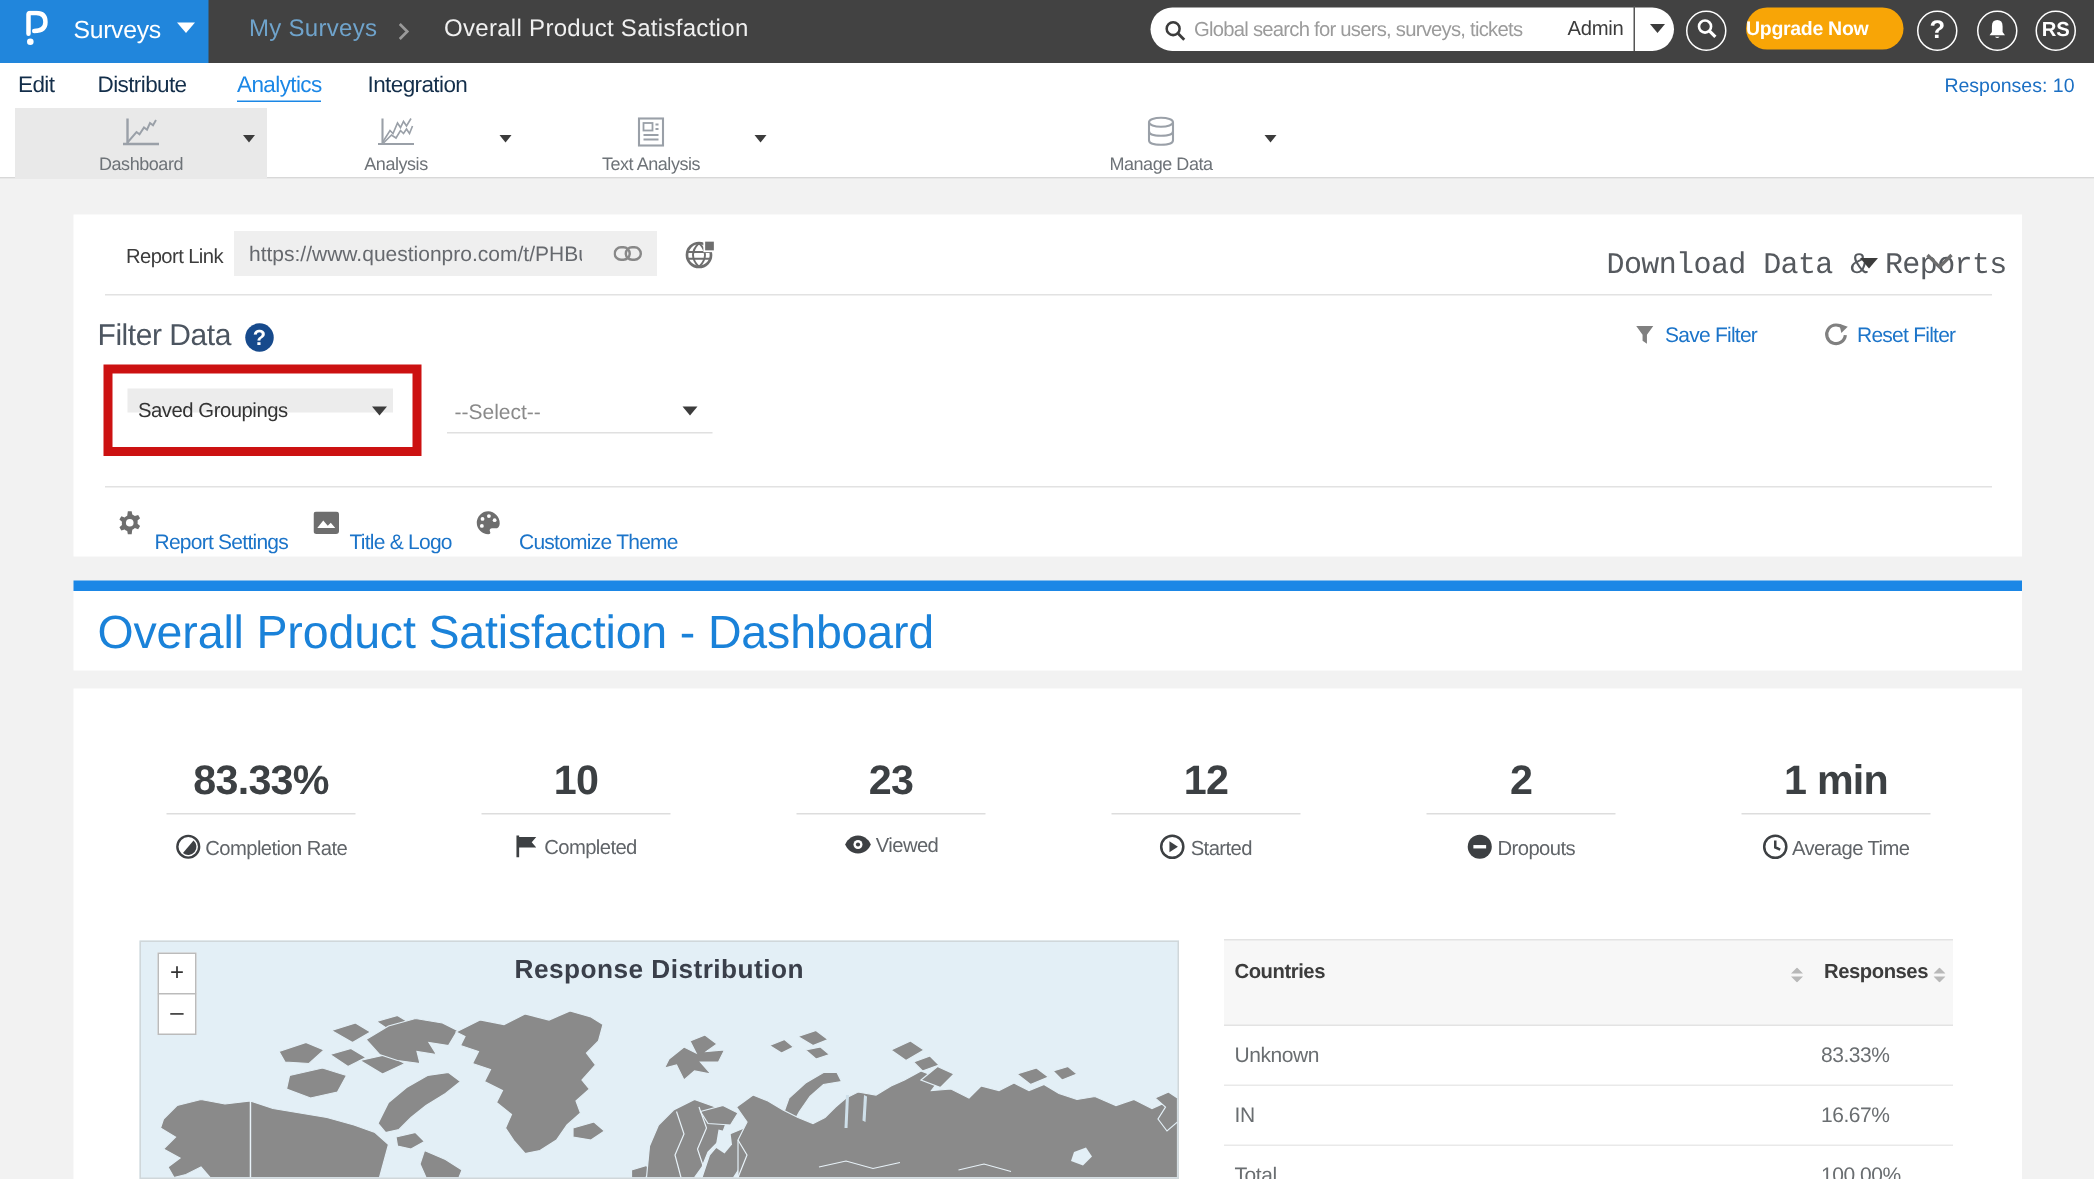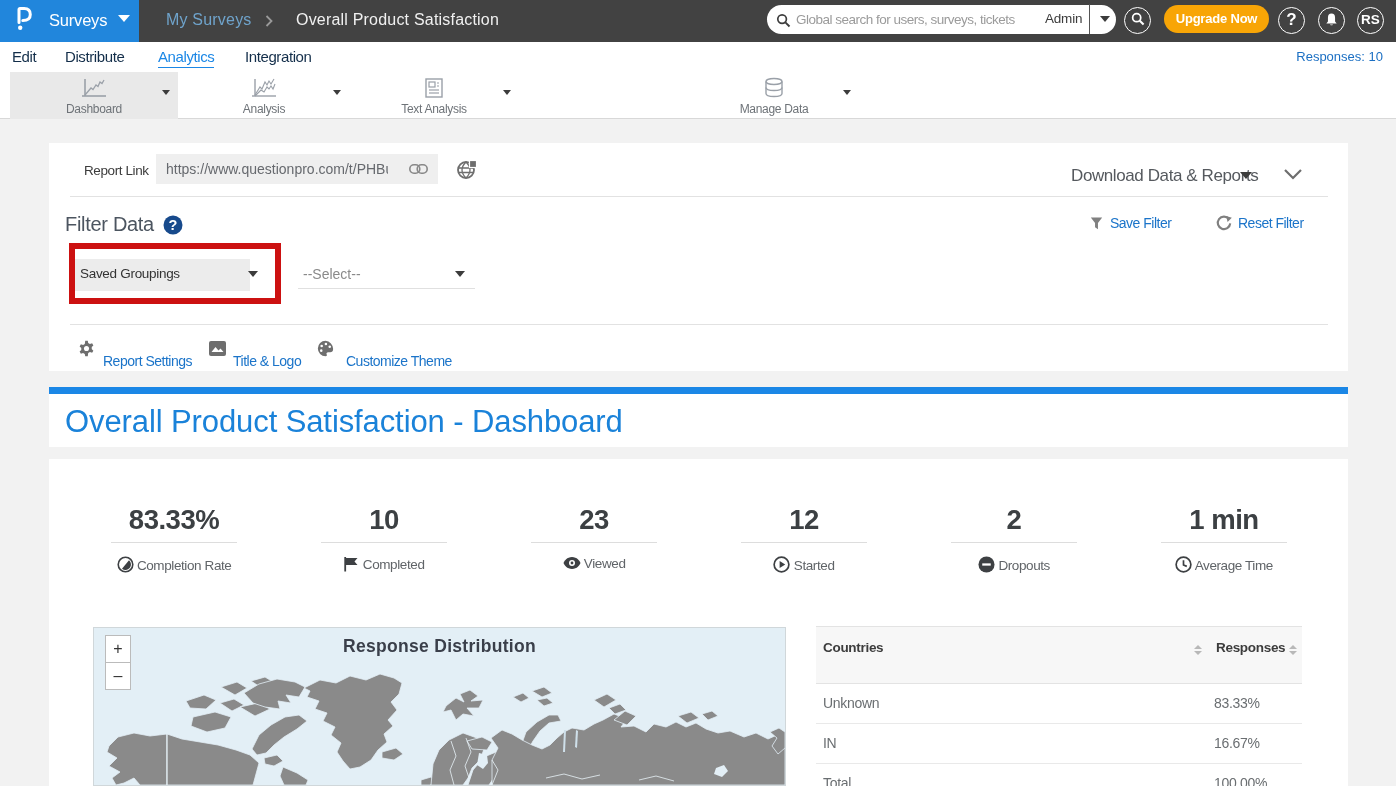--- a/index.html
+++ b/index.html
@@ -15,21 +15,21 @@
 #crumb1 { position:absolute; left:166px; top:11px; color:#6fa3cb; font-size:16px; letter-spacing:0.2px; }
 #crumb2 { position:absolute; left:296px; top:11px; color:#f0f0f0; font-size:16px; letter-spacing:0.2px; }
 #searchpill { position:absolute; left:767px; top:4.5px; width:349px; height:29px; background:#fff; border-radius:14.5px; }
 #searchpill .ph { position:absolute; left:29px; top:7px; color:#9b9b9b; font-size:13.5px; letter-spacing:-0.5px; }
 #searchvline { position:absolute; left:1089px; top:4px; width:1px; height:30px; background:#555; }
 #searchcaret { position:absolute; left:1100px; top:16px; width:0; height:0;
   border-left:5px solid transparent; border-right:5px solid transparent; border-top:6px solid #3c3c3c; }
 .circ { position:absolute; top:7px; width:27px; height:27px; border:1.5px solid #fff; border-radius:50%;
   color:#fff; text-align:center; }
 #upgrade { position:absolute; left:1164px; top:5px; width:105px; height:28px; background:#f8a506;
-  border-radius:14px; color:#fff; font-size:13px; font-weight:bold; text-align:center; line-height:28px; letter-spacing:-0.2px; }
+  border-radius:14px; color:#fff; font-size:13px; font-weight:bold; line-height:28px; letter-spacing:-0.2px; }
 
 #nav { position:absolute; top:42px; left:0; width:1396px; height:30px; background:#fff; }
 #nav .item { position:absolute; top:6px; color:#132e4a; font-size:15px; letter-spacing:-0.4px; }
 #nav .active { color:#1b87e6; border-bottom:1.5px solid #1b87e6; padding-bottom:2px; }
 #responses { position:absolute; right:13px; top:7px; color:#1b6fc3; font-size:13px; }
 
 #tabs { position:absolute; top:72px; left:0; width:1396px; height:47px; background:#fff;
   border-bottom:1px solid #d8d8d8; }
 .tab { position:absolute; top:0; width:170px; height:47px; }
 .tab .icon { position:absolute; left:0; right:0; top:5px; text-align:center; }
@@ -38,24 +38,24 @@
   border-left:4.5px solid transparent; border-right:4.5px solid transparent; border-top:5px solid #3c3c3c; }
 #tab1 { left:10px; background:#e9e9e9; width:168px; }
 #tab2 { left:179px; } #tab3 { left:349px; } #tab4 { left:519px; } #tab5 { left:689px; }
 
 #card1 { position:absolute; left:49px; top:143px; width:1299px; height:228px; background:#fff; }
 #rl-label { position:absolute; left:35px; top:20px; color:#3c3c3c; font-size:13.5px; letter-spacing:-0.4px; }
 #rl-box { position:absolute; left:107px; top:11px; width:282px; height:30px; background:#efefef;
   color:#66696e; font-size:14px; line-height:30px; padding-left:10px; padding-right:62px; white-space:nowrap; overflow:hidden; }
 #hr1 { position:absolute; left:21px; top:53px; width:1258px; height:1px; background:#e2e2e2; }
 #filter-data { position:absolute; left:16px; top:70px; color:#4c5560; font-size:20px; letter-spacing:-0.3px; }
-#dl { position:absolute; left:1022px; top:23px; color:#55595e; font-size:17px; letter-spacing:-0.4px; }
+#dl { position:absolute; left:1022px; top:23px; color:#55595e; font-size:20px; letter-spacing:-0.4px;font-family:Liberation Mono, monospace; }
 #dl-caret { position:absolute; left:1191px; top:29px; width:0; height:0;
   border-left:6px solid transparent; border-right:6px solid transparent; border-top:7px solid #3c3c3c; }
-#sel1 { position:absolute; left:24px; top:116px; width:177px; height:32px; background:#ececec;
+#sel1 { position:absolute; left:36px; top:116px; width:177px; height:16px; background:#ececec;
   color:#333; font-size:13.5px; line-height:30px; padding-left:7px; letter-spacing:-0.3px; }
 #sel1caret { position:absolute; left:199px; top:128px; width:0; height:0;
   border-left:5px solid transparent; border-right:5px solid transparent; border-top:6px solid #3c3c3c; }
 #sel2 { position:absolute; left:249px; top:116px; width:177px; height:30px; border-bottom:1px solid #e0e0e0;
   color:#8a8a8a; font-size:14px; line-height:30px; padding-left:5px; }
 #sel2caret { position:absolute; left:406px; top:128px; width:0; height:0;
   border-left:5px solid transparent; border-right:5px solid transparent; border-top:6px solid #3c3c3c; }
 #redbox { position:absolute; left:20px; top:100px; width:212px; height:61px; border:6.5px solid #cc1111; }
 #savef { position:absolute; left:1061px; top:72px; color:#1b74c9; font-size:14px; letter-spacing:-0.5px; }
 #resetf { position:absolute; left:1189px; top:72px; color:#1b74c9; font-size:14px; letter-spacing:-0.5px; }

